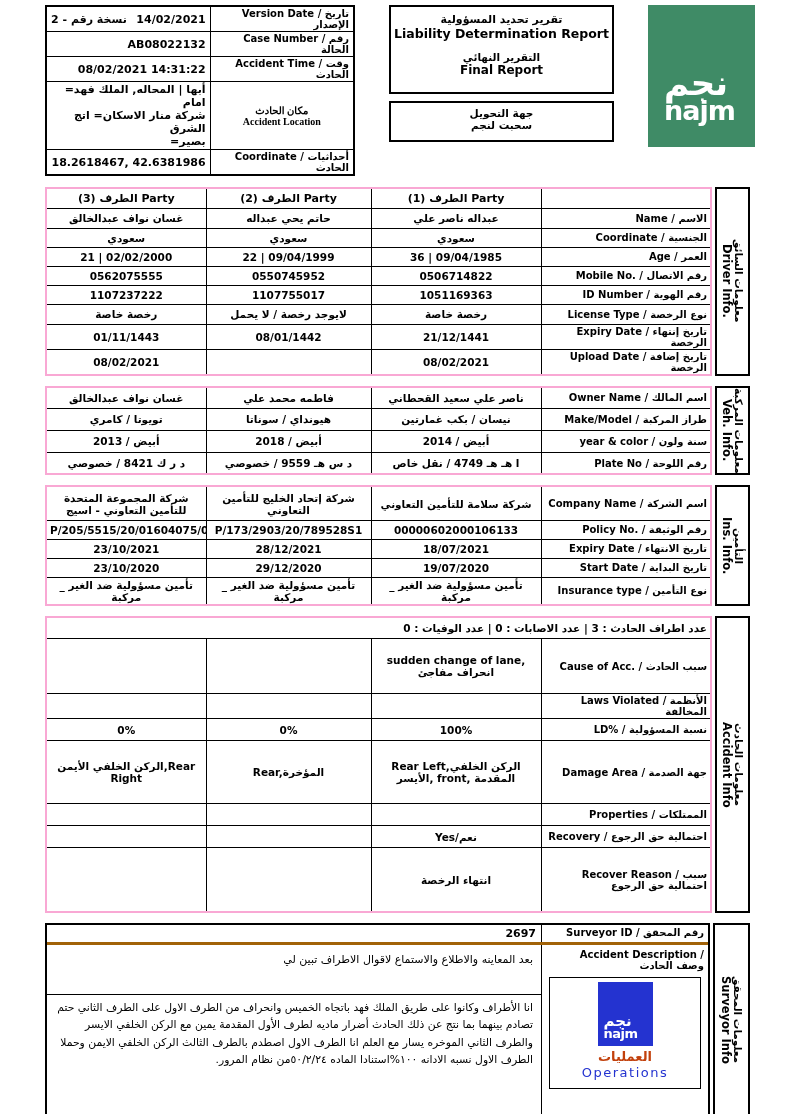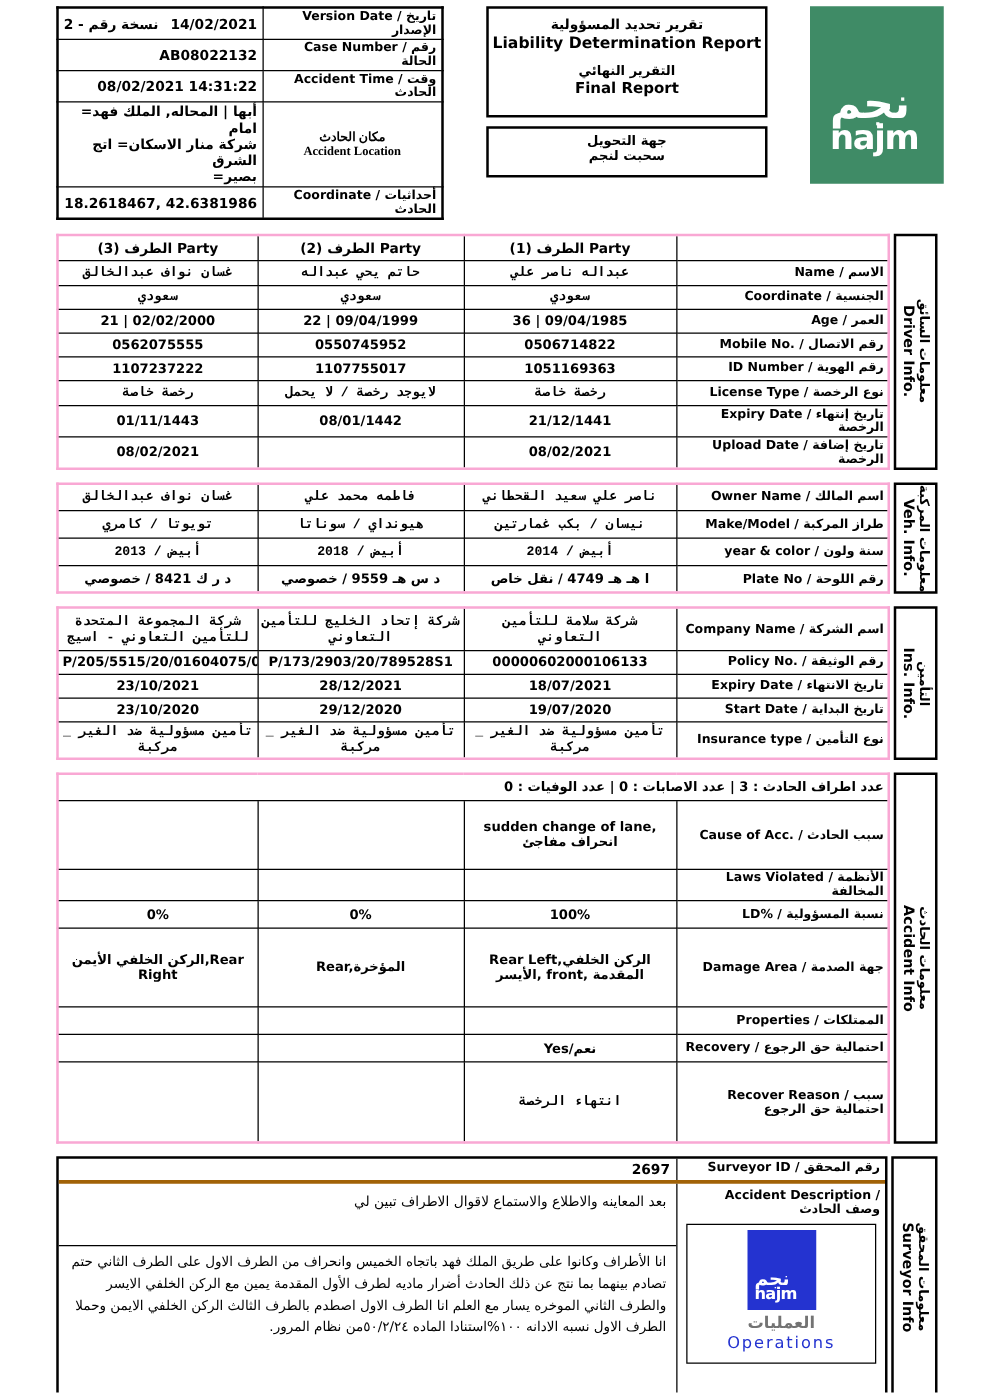--- a/index.html
+++ b/index.html
@@ -36,21 +36,21 @@
   .brand .brand-text { position:absolute; left: 16px; bottom: 24px; color:#fff; line-height: 0.9; }
   .brand .b-ar { font-size: 34px; font-weight: 700; }
   .brand .b-en { font-size: 27px; font-weight: 700; letter-spacing: -1px; }
 
   
   .sec { display: flex; width: 705px; margin-bottom: 10px; align-items: stretch; }
   table.grid { border-collapse: collapse; width: 665px; border: 2px solid #f9a8d4; table-layout: fixed; }
   table.grid td { border: 1px solid #000; vertical-align: middle; padding: 1px 3px; overflow: hidden; }
   td.cell { font-size: 10.5px; font-weight: 700; }
   td.val { text-align: center; }
-  td.val.rtl { direction: rtl; font-family: Liberation Mono, monospace; }
+  td.val.rtl { direction: rtl; }
   td.val.ltr { direction: ltr; }
   td.phead { text-align: center; direction: ltr; font-size: 11px; font-weight: 700; }
   td.lab { text-align: right; direction: ltr; font-size: 10px; padding-right: 4px; white-space: normal; }
   td.span-cell { direction: rtl; text-align: right; padding-right: 6px; font-size: 10.5px; font-weight:700; }
 
   .vlabel { width: 37px; border: 2px solid #000; margin-left: 3px; display:flex; align-items:center; justify-content:center; background:#fff; }
   .vwrap { writing-mode: vertical-rl; text-orientation: mixed; text-align:center; font-weight:700; line-height: 1.15; }
   .vwrap .v-ar { font-size: 10.5px; direction: rtl; }
   .vwrap .v-en { font-size: 11.5px; }
 
@@ -377,21 +377,21 @@
         <div class="sdesclab">
           <div class="desc-label">Accident Description /
 وصف الحادث</div>
           <div class="ops-box">
             <div class="blue-najm" style="background: rgb(36, 51, 208);">
               <div class="bn-text">
                 <div class="bn-ar">نجم</div>
                 <div class="bn-en">najm</div>
               </div>
             </div>
-            <div class="ops-ar" style="color: #737373;">العمليات</div>
+            <div class="ops-ar" style="color: #c2410c;">العمليات</div>
             <div class="ops-en" style="color: rgb(36, 51, 208);">Operations</div>
           </div>
         </div>
       </div>
     </div>
     <div class="vlabel">
       <div class="vwrap">
         <div class="v-ar">معلومات المحقق</div>
         <div class="v-en">Surveyor Info</div>
       </div>

